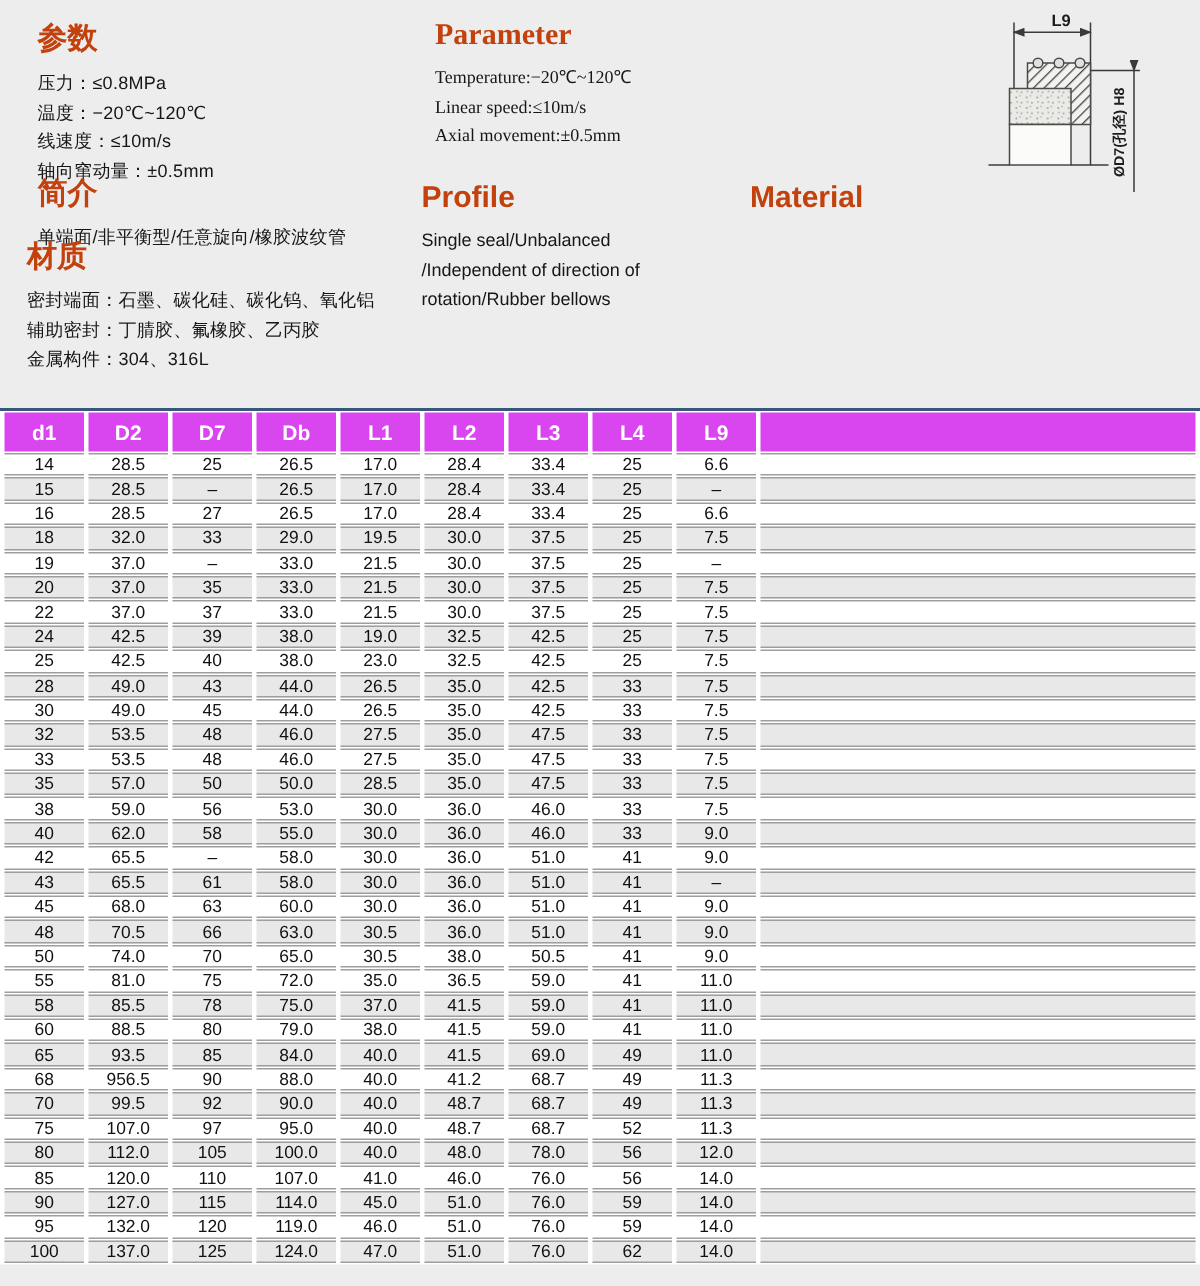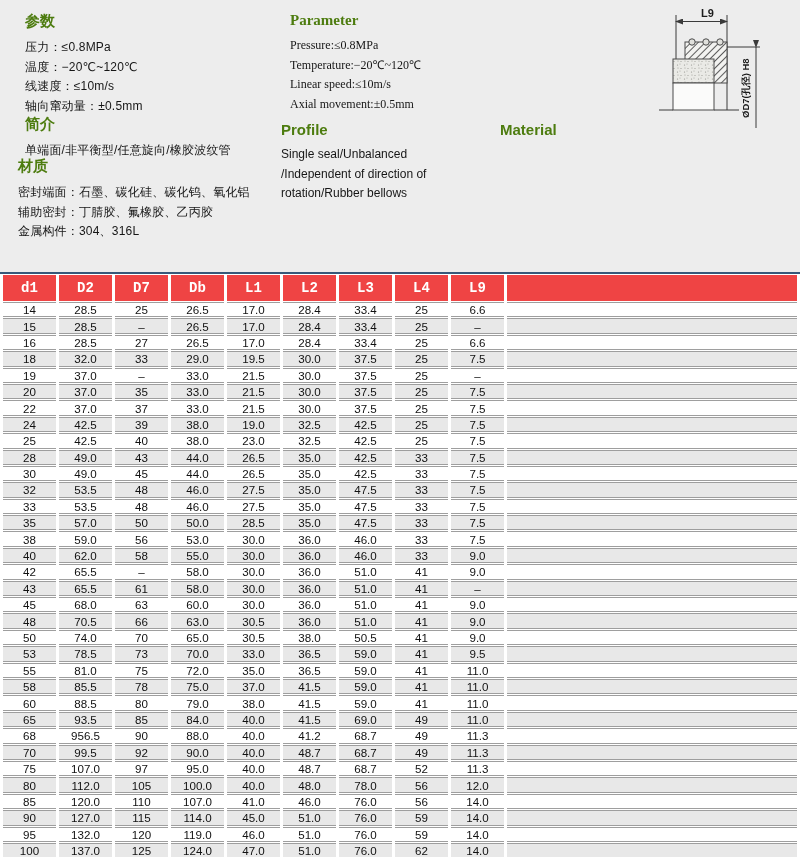--- a/index.html
+++ b/index.html
@@ -4,41 +4,41 @@
 <style>
   html,body { margin:0; padding:0; }
   .page {
     position:relative; width:800px; height:857px;
     background:#ededed; overflow:hidden;
     font-family:"Liberation Sans","DejaVu Sans",sans-serif;
     color:#161616;
   }
   .block { position:absolute; }
   .sec-title {
-    color:#4d7c0f; font-weight:bold; font-size:15px; margin:0 0 7px 0;
+    color:#c2410c; font-weight:bold; font-size:20px; margin:0 0 7px 0;
   }
   .sec-lines div {
     font-size:12px; line-height:19.5px; white-space:nowrap;
   }
   .cn .sec-lines div { letter-spacing:0.2px; }
 
   
   .drawing { position:absolute; left:648px; top:0; width:152px; height:130px; }
 
   
   .table-wrap { position:absolute; left:0; top:272px; width:800px; }
   table.spec {
     width:800px; table-layout:fixed;
     border-collapse:separate; border-spacing:3px 1px;
     background:#ffffff; border-top:2px solid #37587a;
   }
   table.spec th {
-    background:#ef4444; color:#ffffff;
+    background:#d946ef; color:#ffffff;
     font-size:14px; font-weight:bold;
-    height:26px; box-sizing:border-box; padding:0; text-align:center;font-family:Liberation Mono, monospace;
+    height:26px; box-sizing:border-box; padding:0; text-align:center;
   }
   table.spec td {
     background:#ffffff; text-align:center; padding:0;
     height:15.4px; box-sizing:border-box; line-height:13px;
     font-size:11.6px; color:#111;
     border-top:1px solid #9e9e9e; border-bottom:1px solid #9e9e9e;
   }
   table.spec tr.alt td { background:#e8e8e8; }
 
   svg text { font-family:"Liberation Sans","DejaVu Sans",sans-serif; }
@@ -54,21 +54,20 @@
         <div>压力：≤0.8MPa</div>
         <div>温度：−20℃~120℃</div>
         <div>线速度：≤10m/s</div>
         <div>轴向窜动量：±0.5mm</div>
       </div>
   </div>
 
   <div class="block" style="left:290px; top:12px;font-family:Liberation Serif, serif;">
     <div class="sec-title">Parameter</div>
     <div class="sec-lines">
-        <div>Pressure:≤0.8MPa</div>
         <div>Temperature:−20℃~120℃</div>
         <div>Linear speed:≤10m/s</div>
         <div>Axial movement:±0.5mm</div>
       </div>
   </div>
 
   <div class="block cn" style="left:25px; top:115px;">
     <div class="sec-title">简介</div>
     <div class="sec-lines">
         <div>单端面/非平衡型/任意旋向/橡胶波纹管</div>
@@ -414,32 +413,20 @@
             <td>74.0</td>
             <td>70</td>
             <td>65.0</td>
             <td>30.5</td>
             <td>38.0</td>
             <td>50.5</td>
             <td>41</td>
             <td>9.0</td>
             <td></td>
           </tr>
-          <tr class="alt">
-            <td>53</td>
-            <td>78.5</td>
-            <td>73</td>
-            <td>70.0</td>
-            <td>33.0</td>
-            <td>36.5</td>
-            <td>59.0</td>
-            <td>41</td>
-            <td>9.5</td>
-            <td></td>
-          </tr>
           <tr>
             <td>55</td>
             <td>81.0</td>
             <td>75</td>
             <td>72.0</td>
             <td>35.0</td>
             <td>36.5</td>
             <td>59.0</td>
             <td>41</td>
             <td>11.0</td>

